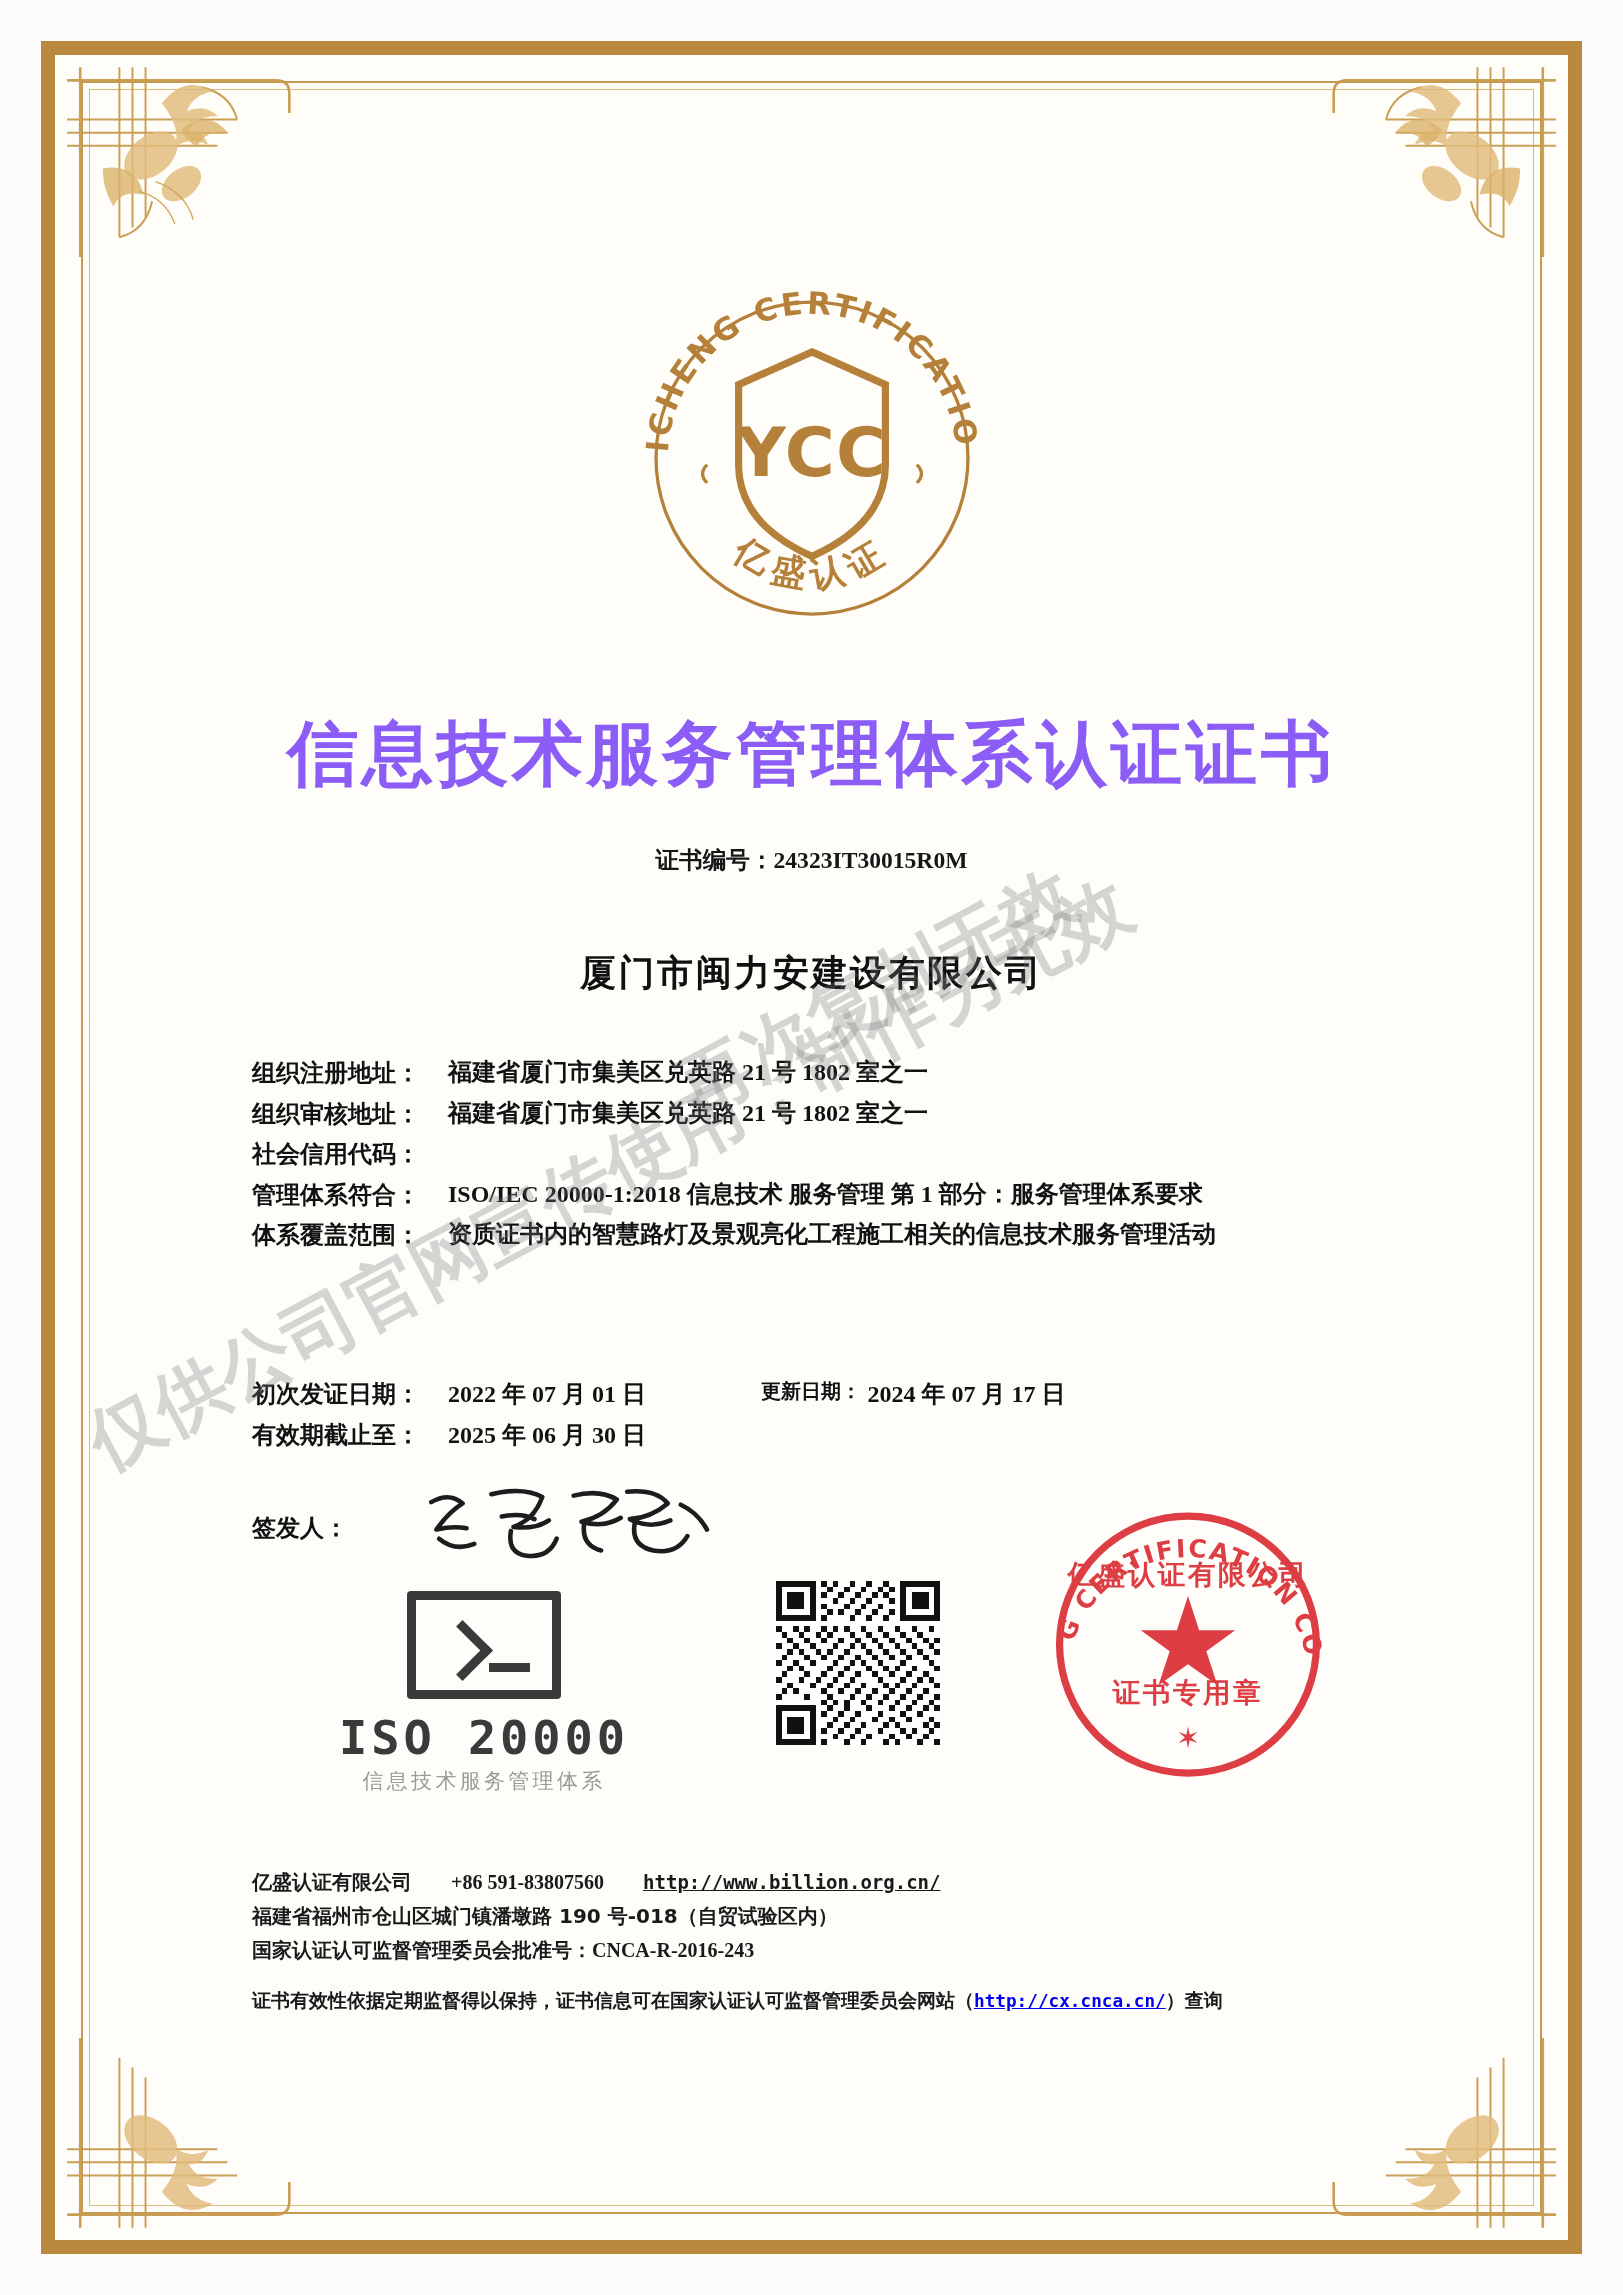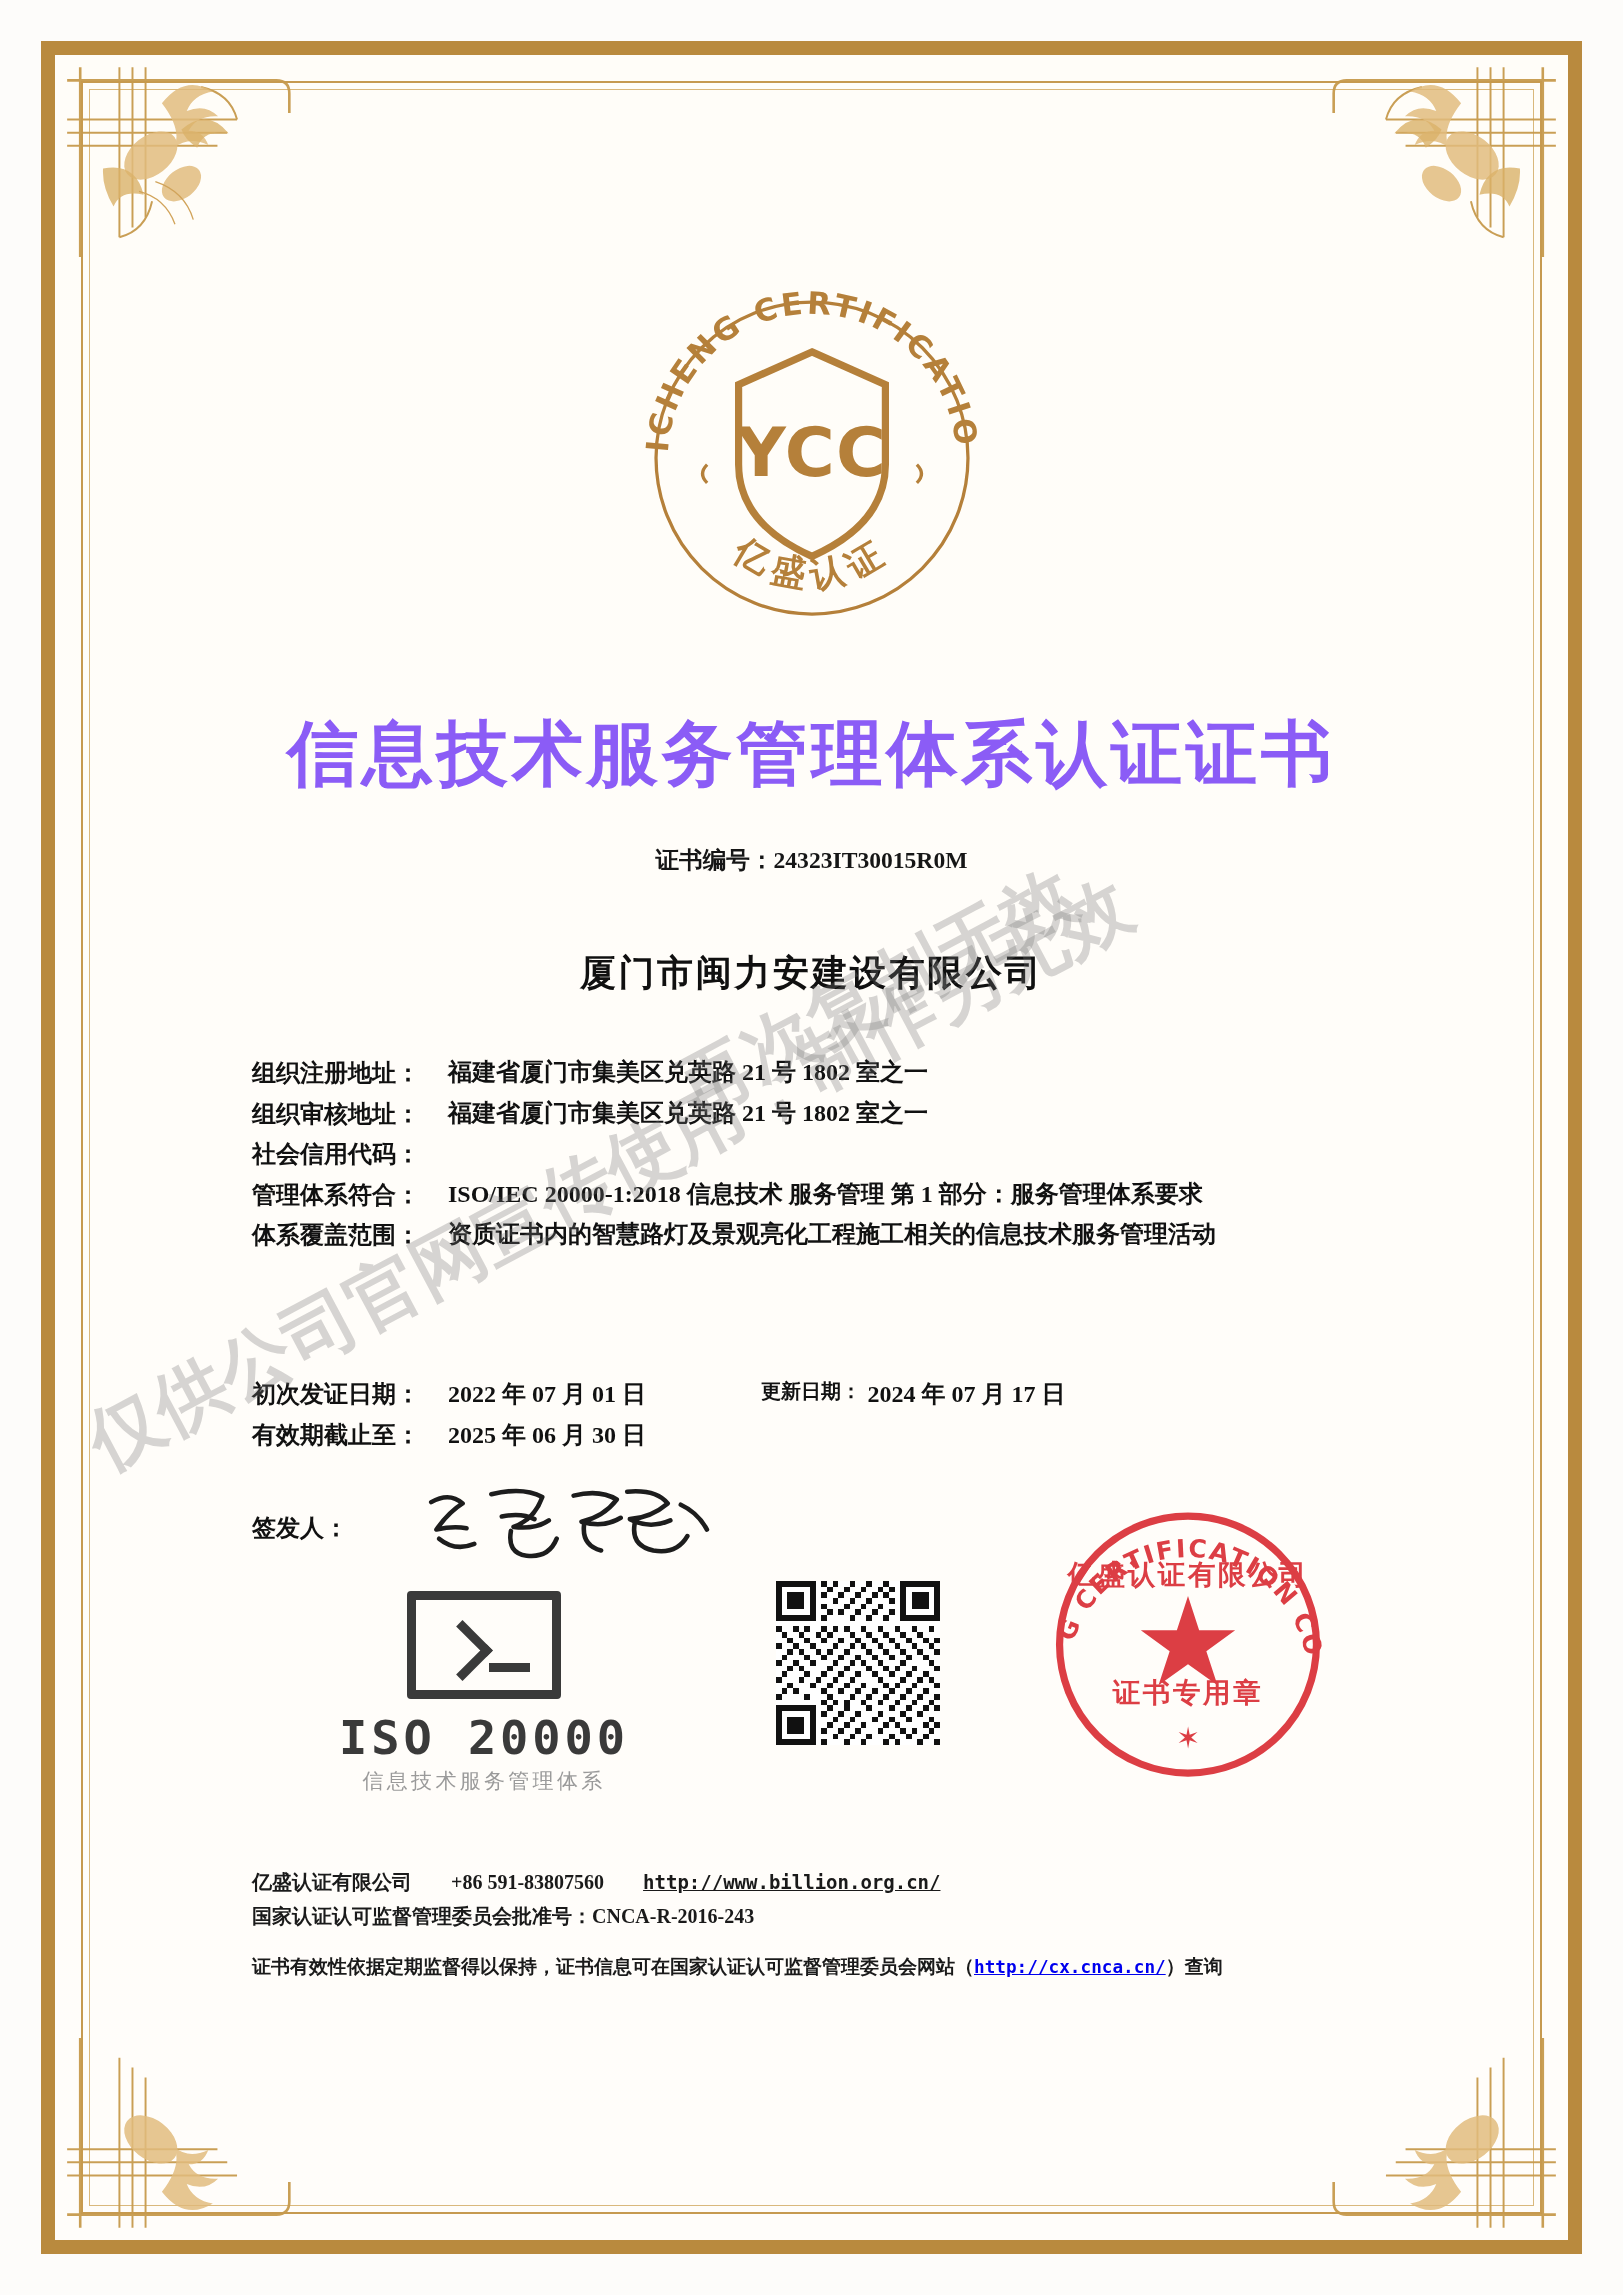--- a/index.html
+++ b/index.html
@@ -581,20 +581,21 @@
       </g>
     </svg>
   </div>
 
   <div class="footer">
     <div class="f1">
       <span class="cn">亿盛认证有限公司</span>
       <span>+86 591-83807560</span>
       <a href="#">http://www.billion.org.cn/</a>
     </div>
+    <div class="f2">福建省福州市仓山区城门镇潘墩路 190 号-018（自贸试验区内）</div>
     <div class="f3">
       <span>国家认证认可监督管理委员会批准号：</span><span class="mono">CNCA-R-2016-243</span>
     </div>
     <div class="f4">
       <span>证书有效性依据定期监督得以保持，证书信息可在国家认证认可监督管理委员会网站（</span><a class="url" href="#">http://cx.cnca.cn/</a><span>）查询</span>
     </div>
   </div>
 
   <div class="watermark">
     <span class="wm1">仅供公司官网宣传使用，制作另无效</span>

